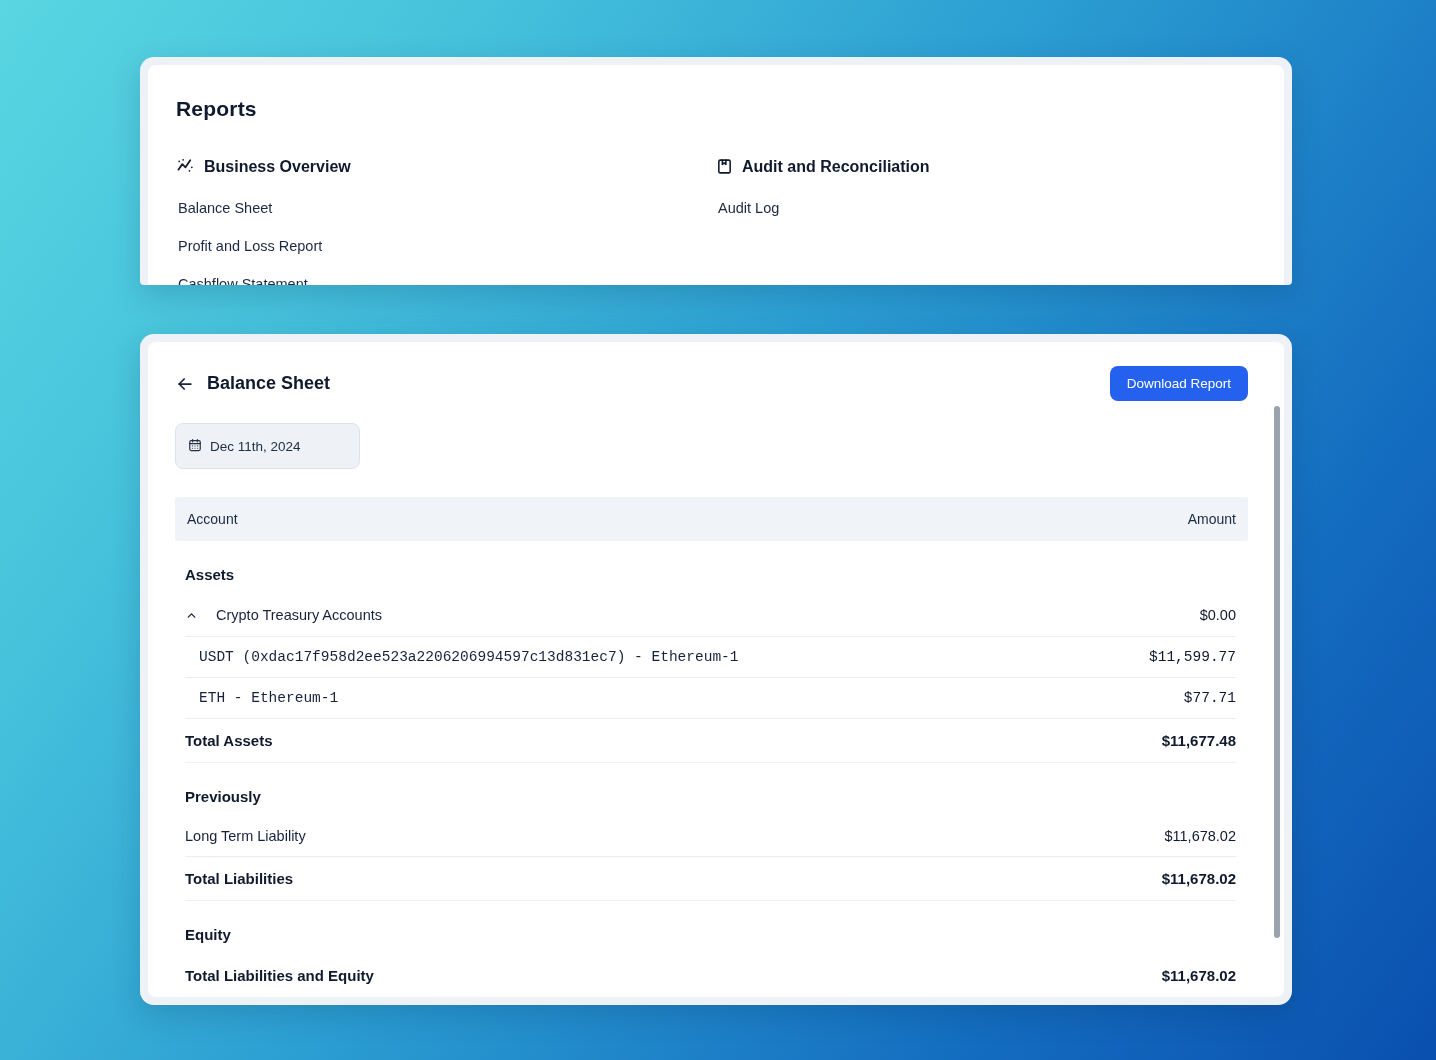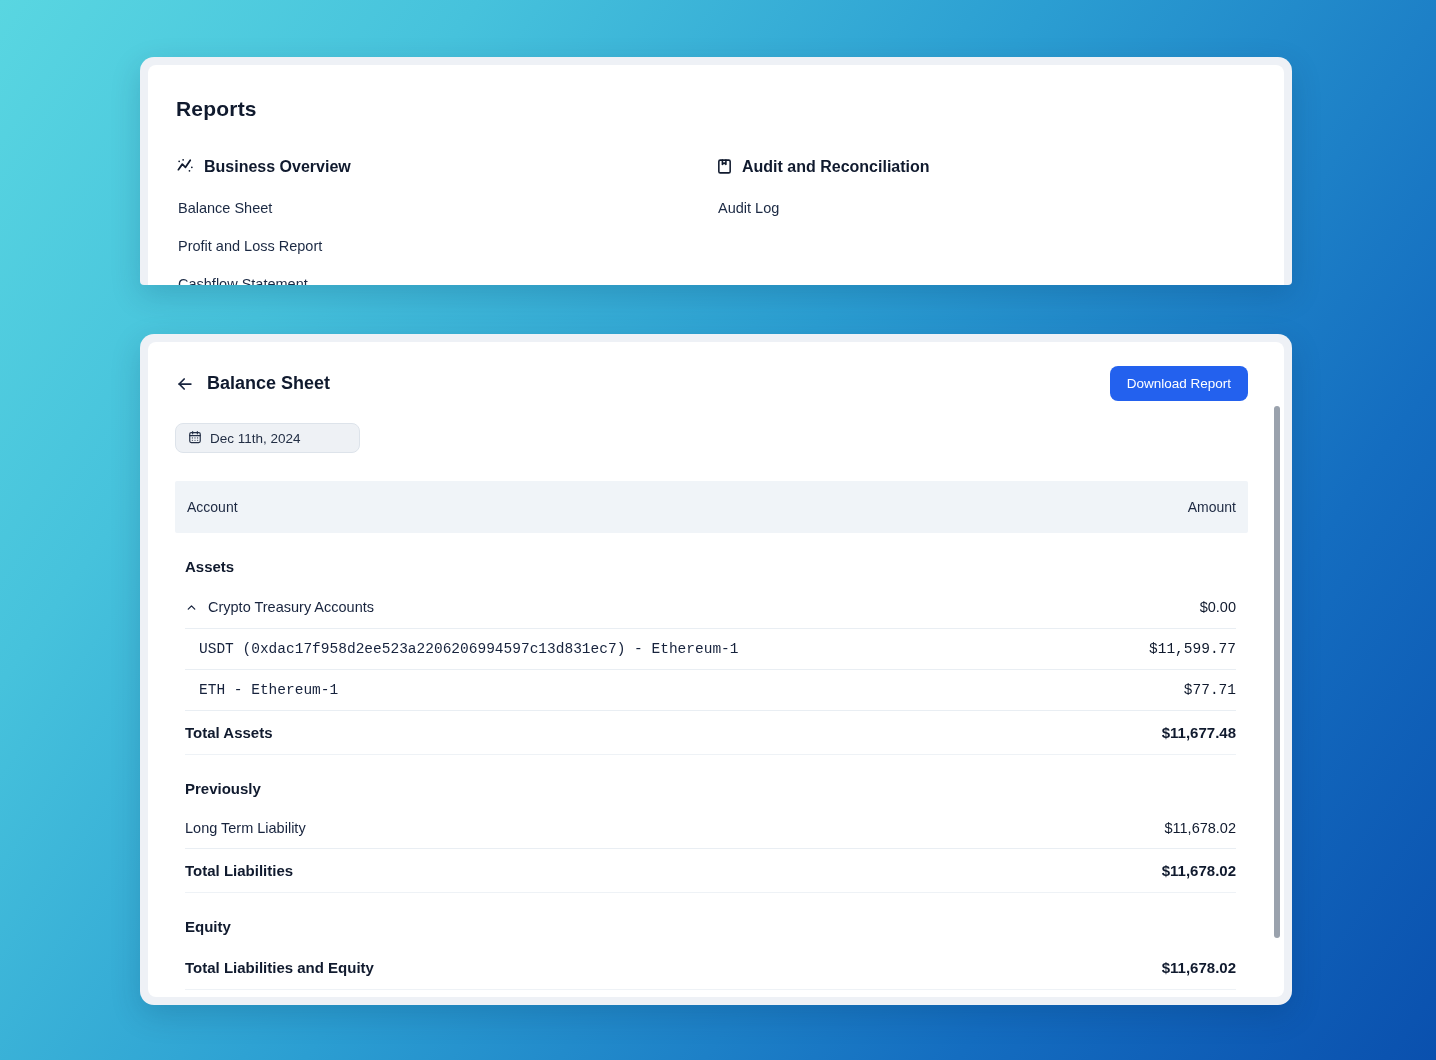--- a/index.html
+++ b/index.html
@@ -40,35 +40,35 @@
 
   
   .bs-inner { padding:24px 36px 0 27px; height:100%; }
   .bs-header { display:flex; align-items:center; justify-content:space-between; }
   .bs-title-wrap { display:flex; align-items:center; gap:12px; }
   .back-arrow { cursor:pointer; display:flex; align-items:center; }
   .bs-title { font-size:18px; font-weight:700; color:#101a2e; }
   .date-chip {
     margin-top:22px; display:inline-flex; align-items:center; gap:8px;
     background:#eef1f5; border:1px solid #dde3ea; border-radius:8px;
-    height:30px; padding:0 58px 0 12px; cursor:pointer;
+    height:46px; padding:0 58px 0 12px; cursor:pointer;
     font-size:13.5px; color:#232f45;
   }
   .bs-table { margin-top:28px; }
   .bs-table-head {
     background:#f0f4f8; border-radius:2px;
-    height:52px; display:flex; align-items:center; justify-content:space-between;
+    height:44px; display:flex; align-items:center; justify-content:space-between;
     padding:0 12px; font-size:14px; color:#1d2942;
   }
   .bs-rows { padding:0 12px 0 10px; }
   .row { display:flex; align-items:center; justify-content:space-between; }
   .row .amount { font-size:14.5px; color:#101a2e; }
   .row.section { padding:25px 0 11px 0; font-size:15px; font-weight:700; color:#101a2e; }
   .row.group { padding:13px 0; border-bottom:1px solid #e9eef3; cursor:pointer; }
-  .row.group .label-wrap { display:flex; align-items:center; gap:10px; font-size:14.5px; color:#17233d; }
+  .row.group .label-wrap { display:flex; align-items:center; gap:18px; font-size:14.5px; color:#17233d; }
   .row.item { padding:12px 0 12px 14px; border-bottom:1px solid #e9eef3; font-size:14.5px; color:#17233d;font-family:Liberation Mono, monospace; }
   .row.plain { padding:12px 0; border-bottom:1px solid #e9eef3; font-size:14.5px; color:#17233d; }
   .row.total { padding:13px 0; border-bottom:1px solid #eef2f6; font-size:15px; font-weight:700; color:#101a2e; }
   .row.total .amount { font-size:15px; font-weight:700; }
   .row.item + .row.total, .row.plain + .row.total { border-top:0; }
   .scroll-thumb {
     position:absolute; right:4px; top:64px; width:6px; height:532px;
     background:#9aa2ad; border-radius:3px; cursor:grab;
   }
 </style>

